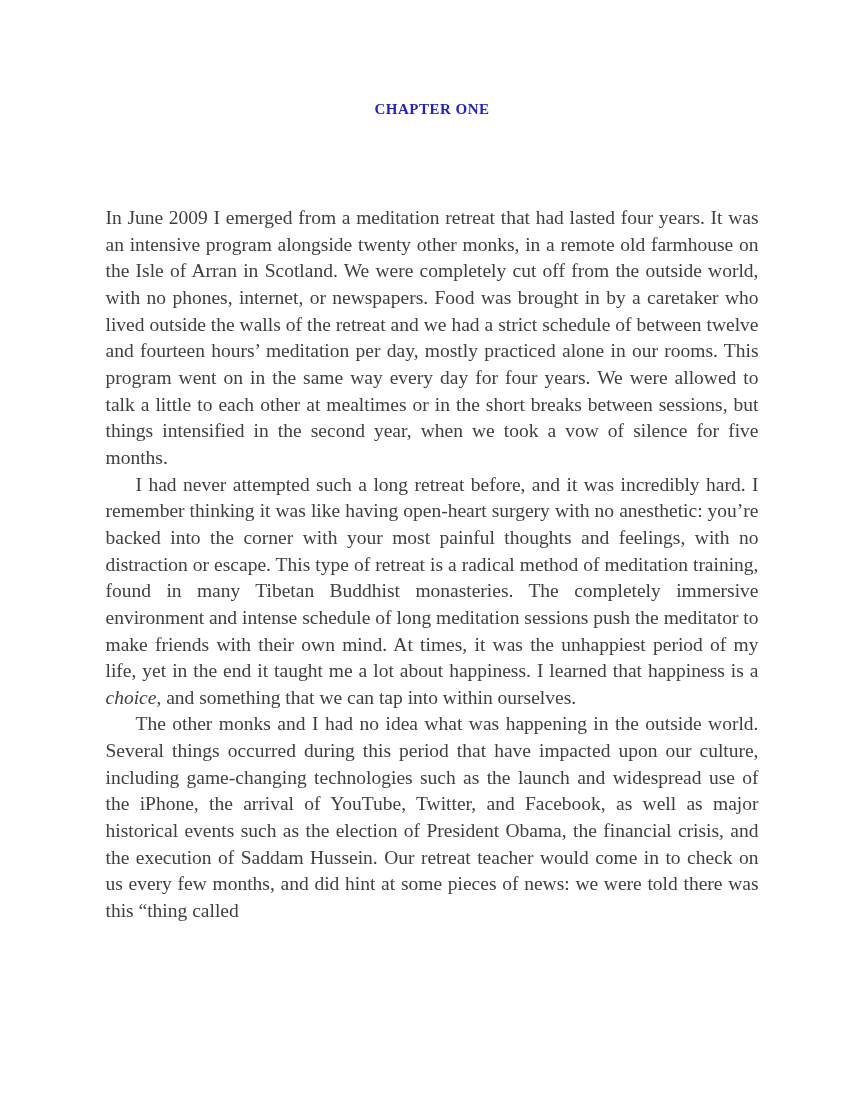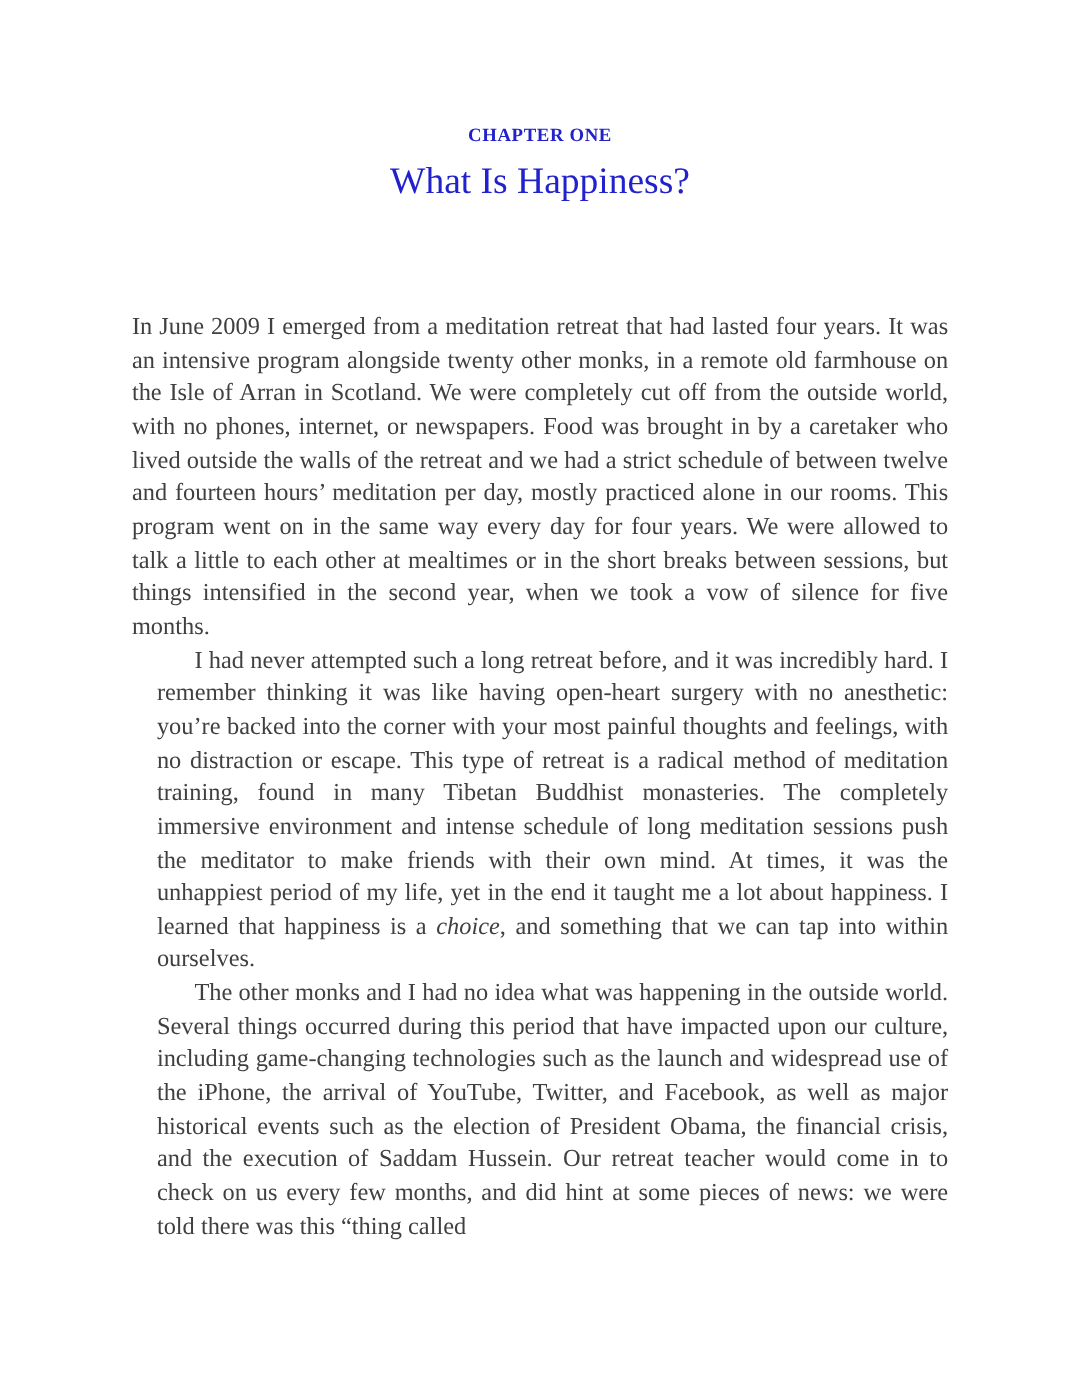--- a/index.html
+++ b/index.html
@@ -41,30 +41,28 @@
     text-align: justify;
     text-justify: inter-word;
     color: #404040;
   }
   .para {
     margin: 0;
     padding: 0;
   }
   .para.indent {
     text-indent: 30px;
-    margin-left: 20px;
   }
   .para em {
     font-style: italic;
   }
 </style>
 </head>
 <body>
 
 <div class="page">
   <div class="chapter-label">CHAPTER ONE</div>
-  <h1 class="chapter-title">What Is Happiness?</h1>
   <div class="body-text">
       <p class="para"><span>In June 2009 I emerged from a meditation retreat that had lasted four years. It was an intensive program alongside twenty other monks, in a remote old farmhouse on the Isle of Arran in Scotland. We were completely cut off from the outside world, with no phones, internet, or newspapers. Food was brought in by a caretaker who lived outside the walls of the retreat and we had a strict schedule of between twelve and fourteen hours’ meditation per day, mostly practiced alone in our rooms. This program went on in the same way every day for four years. We were allowed to talk a little to each other at mealtimes or in the short breaks between sessions, but things intensified in the second year, when we took a vow of silence for five months.</span></p>
       <p class="para indent"><span>I had never attempted such a long retreat before, and it was incredibly hard. I remember thinking it was like having open-heart surgery with no anesthetic: you’re backed into the corner with your most painful thoughts and feelings, with no distraction or escape. This type of retreat is a radical method of meditation training, found in many Tibetan Buddhist monasteries. The completely immersive environment and intense schedule of long meditation sessions push the meditator to make friends with their own mind. At times, it was the unhappiest period of my life, yet in the end it taught me a lot about happiness. I learned that happiness is a </span><em>choice</em><span>, and something that we can tap into within ourselves.</span></p>
       <p class="para indent"><span>The other monks and I had no idea what was happening in the outside world. Several things occurred during this period that have impacted upon our culture, including game-changing technologies such as the launch and widespread use of the iPhone, the arrival of YouTube, Twitter, and Facebook, as well as major historical events such as the election of President Obama, the financial crisis, and the execution of Saddam Hussein. Our retreat teacher would come in to check on us every few months, and did hint at some pieces of news: we were told there was this “thing called</span></p>
     </div>
 </div>
 
 </body></html>

